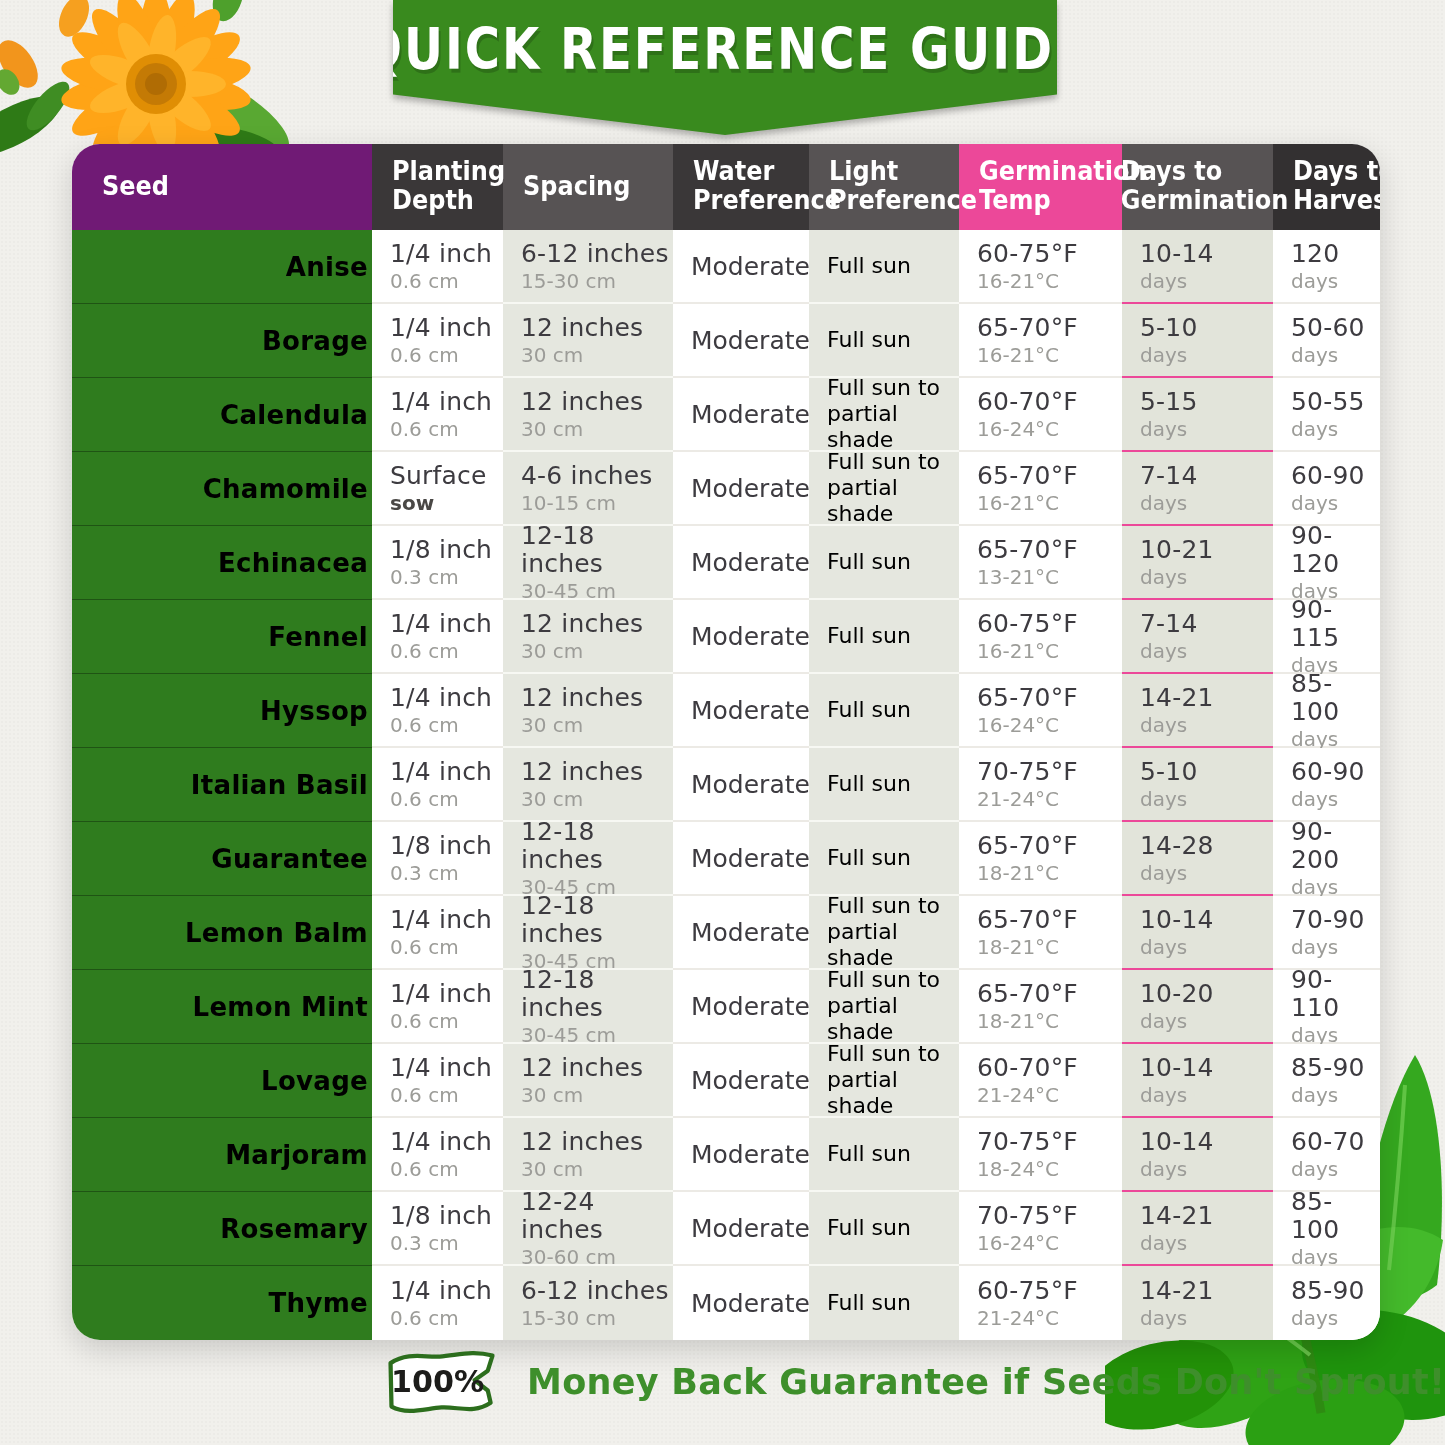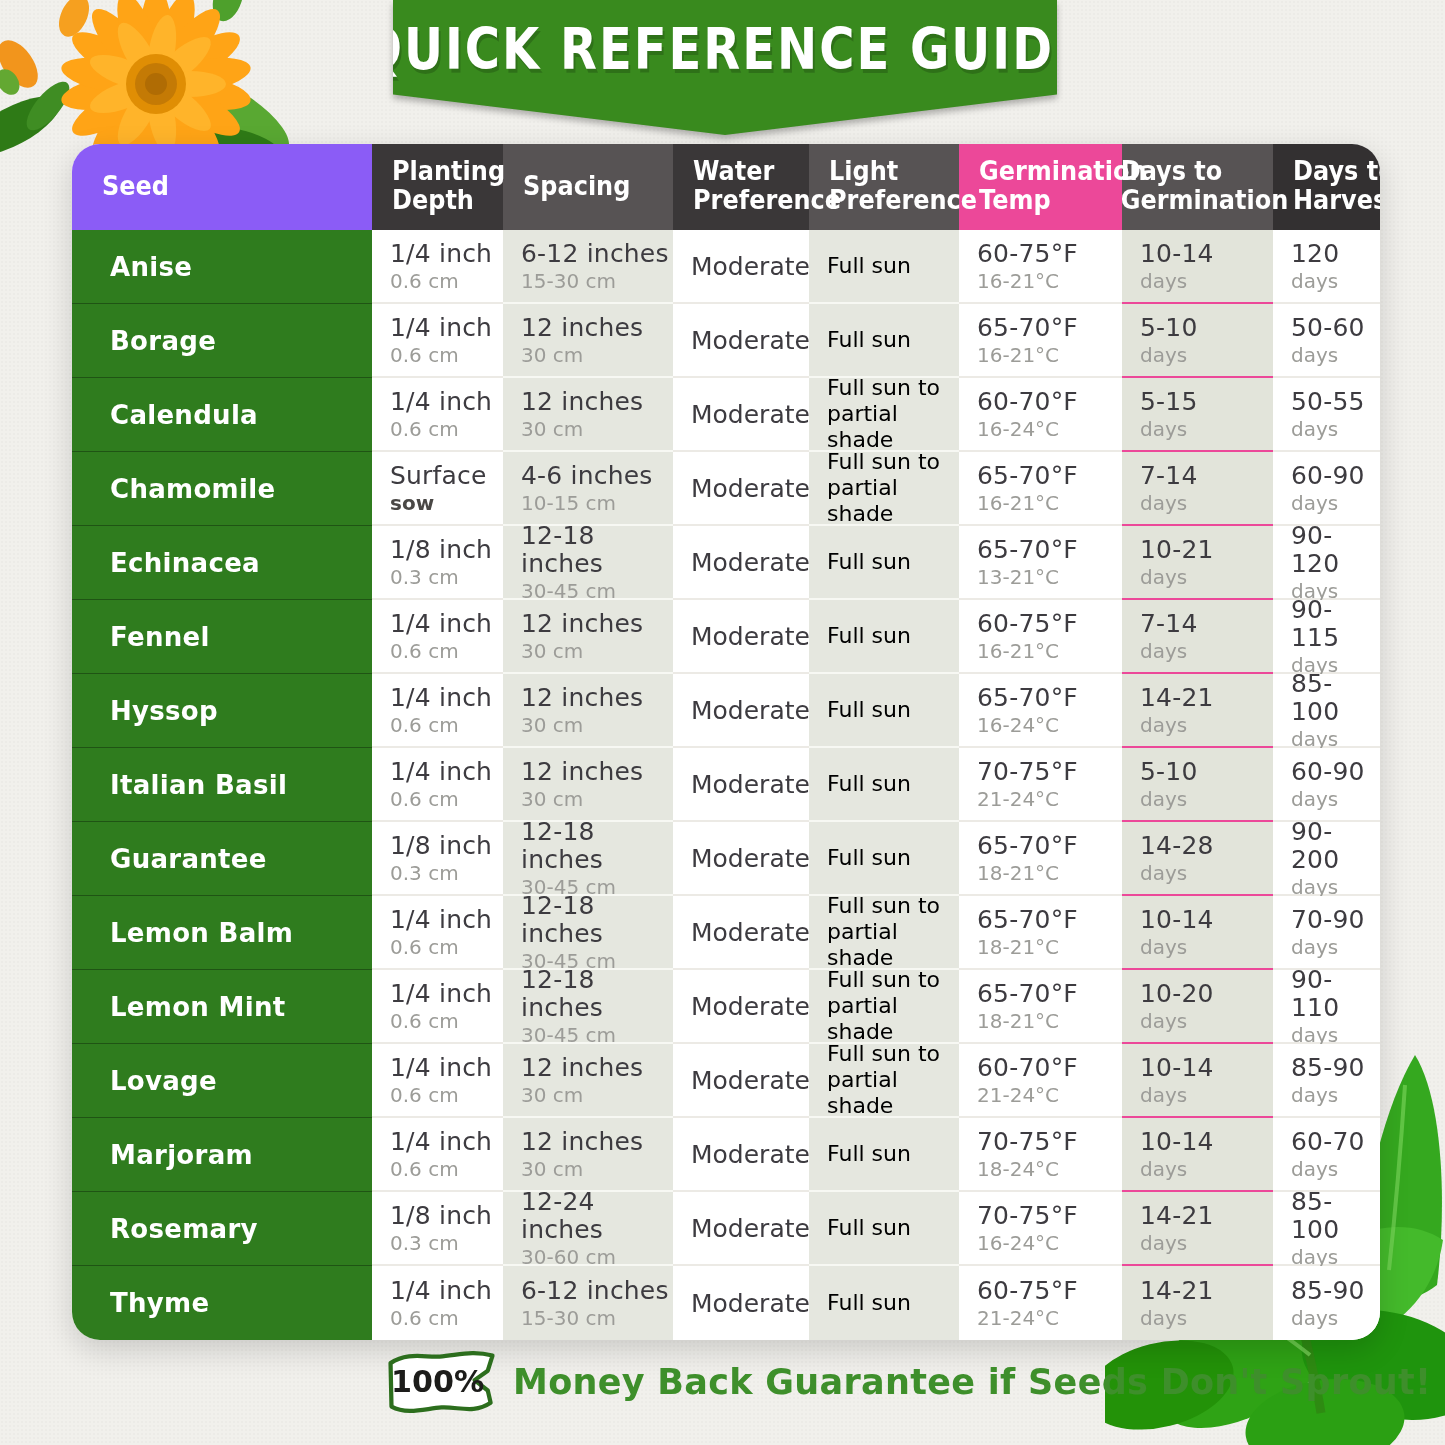--- a/index.html
+++ b/index.html
@@ -30,21 +30,21 @@
     position:absolute;left:72px;top:144px;width:1308px;z-index:2;
     border-radius:28px;overflow:hidden;background:#ffffff;
     box-shadow:0 10px 30px rgba(0,0,0,0.16);
   }
   .thead{display:flex;height:86px;}
   .th{
     box-sizing:border-box;display:flex;align-items:center;padding-left:20px;padding-right:6px;
     color:#ffffff;font-weight:700;font-size:24px;line-height:1.08;
   }
   .th .th-label{transform:scaleY(1.12);transform-origin:left center;display:inline-block;}
-  .h-seed{background:#8b5cf6;padding-left:30px;}
+  .h-seed{background:#701a75;padding-left:30px;}
   .h-depth{background:#3a3738;}
   .h-spacing{background:#575354;}
   .h-water{background:#3a3738;}
   .h-light{background:#575354;}
   .h-temp{background:#ec4899;}
   .h-dgerm{background:#575354;}
   .h-harvest{background:#333031;}
   
   .w-seed{width:300px;}
   .w-depth{width:131px;}
@@ -55,33 +55,33 @@
   .w-dgerm{width:151px;justify-content:center;}
   .w-harvest{width:107px;}
   
   .tr{display:flex;height:74px;}
   .td{
     box-sizing:border-box;display:flex;flex-direction:column;justify-content:center;
     padding-left:18px;padding-right:4px;
   }
   .c-seed{
     background:#2f7c1e;border-bottom:1px solid rgba(0,0,0,0.32);
-    padding-left:38px;font-weight:700;font-size:26px;color:#ffffff;letter-spacing:0.3px;
+    padding-left:48px;font-weight:700;font-size:26px;color:#000000;letter-spacing:0.3px;text-align:right;
   }
   .c-depth,.c-water,.c-temp,.c-harvest{background:#ffffff;border-bottom:2px solid #eceae5;}
   .c-spacing,.c-light{background:#e5e7df;border-bottom:2px solid #f7f8f3;}
   .c-dgerm{background:#e2e4da;border-bottom:2px solid #ec4899;}
   .tr:last-child .td{border-bottom:none;}
   .main{font-size:25px;color:#3d3b40;line-height:1.12;letter-spacing:0.2px;}
   .sub{font-size:20px;color:#9c9c98;line-height:1.1;margin-top:2px;}
   .sub-bold{font-weight:700;color:#4a4846;}
   .water-text{font-size:25px;color:#3d3b40;}
   .light-text{font-size:22px;color:#000000;line-height:1.18;}
   
-  .footer{position:absolute;left:383px;top:1338px;height:88px;display:flex;align-items:center;gap:12px;z-index:2;}
+  .footer{position:absolute;left:383px;top:1338px;height:88px;display:flex;align-items:center;gap:26px;z-index:2;}
   .flag{width:118px;height:68px;flex:0 0 auto;}
   .footer-text{font-size:35px;font-weight:700;color:#3e8f2b;letter-spacing:0.3px;white-space:nowrap;}
 </style>
 </head>
 <body>
 
 <div class="page">
 
   <svg class="flower-art" width="350" height="205" viewBox="0 0 350 205">
     <g>

